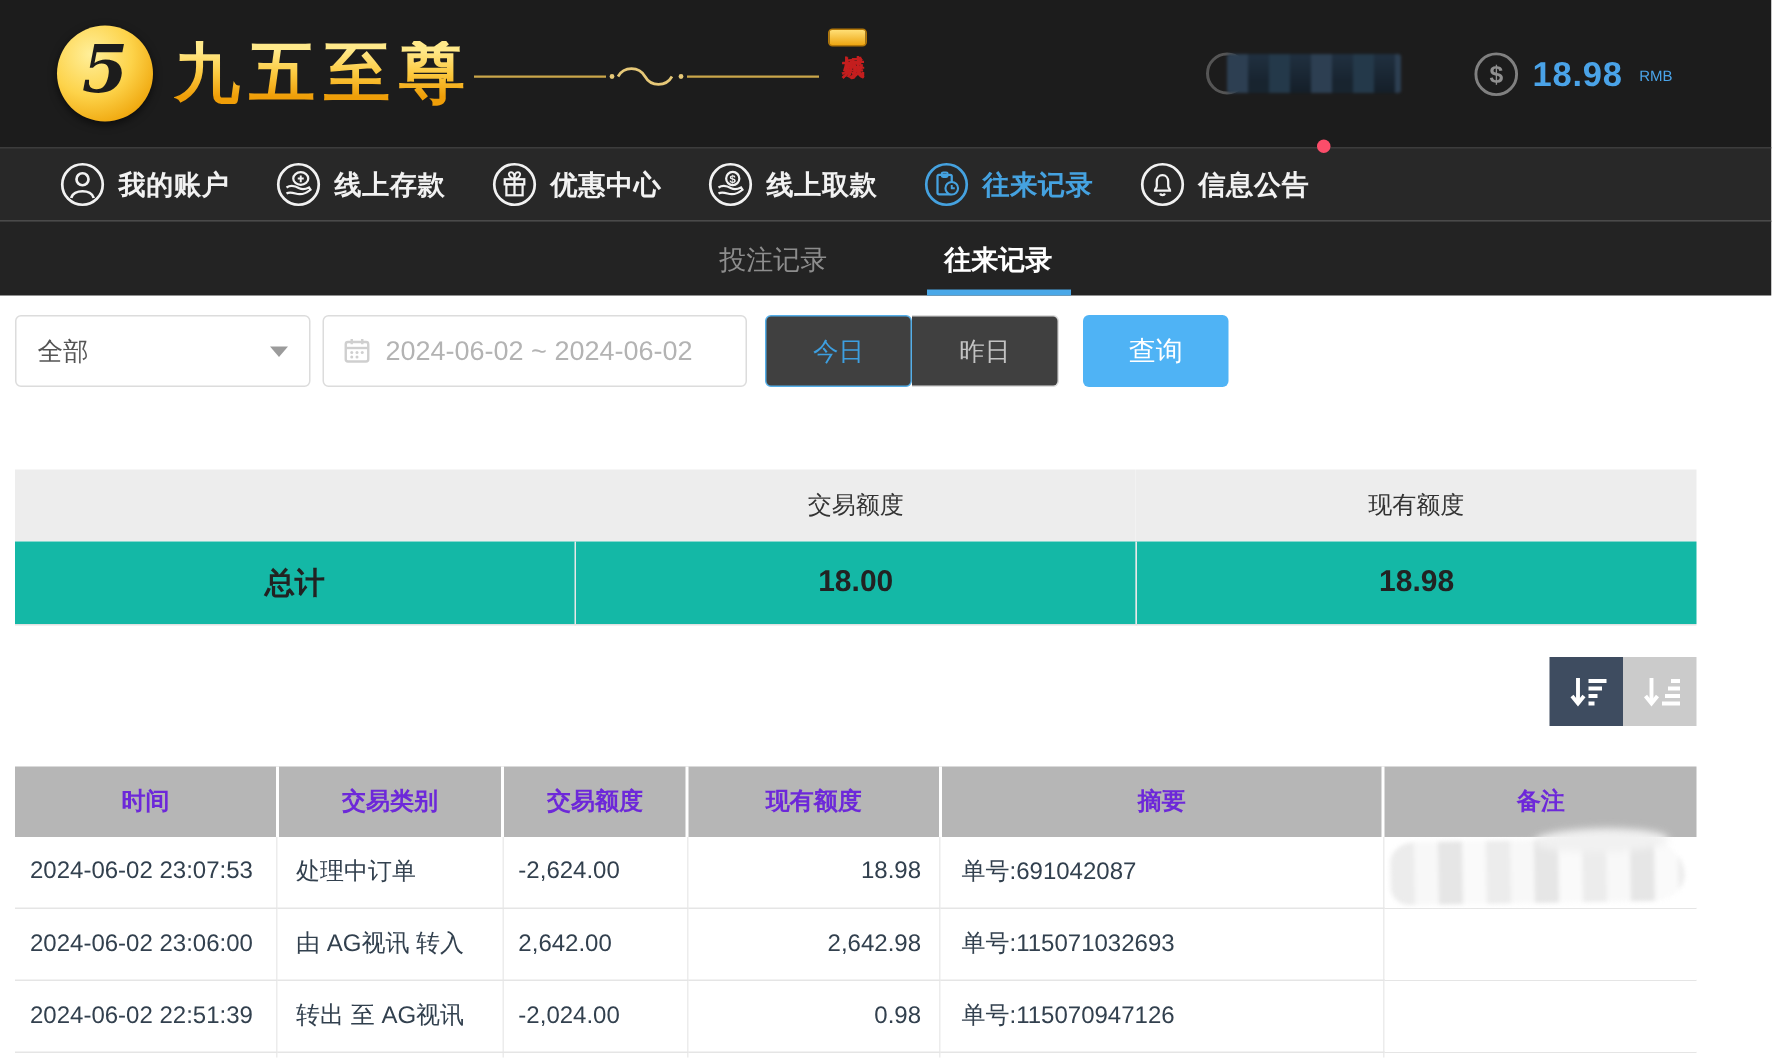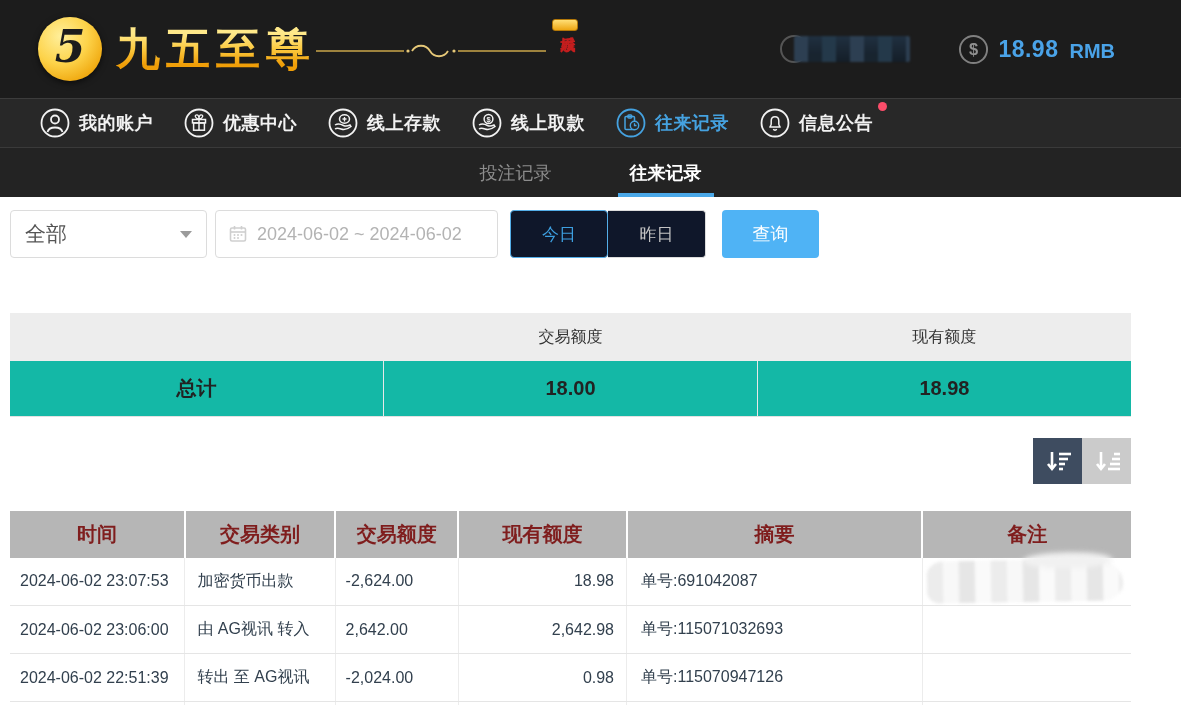--- a/index.html
+++ b/index.html
@@ -31,25 +31,25 @@
   .user-avatar-ring { position: absolute; left: 0; top: 1px; width: 28px; height: 28px;
     border: 2px solid #555; border-radius: 50%; }
   .user-blur { position: absolute; left: 14px; top: 2px; width: 116px; height: 26px; border-radius: 2px;
     background:
       repeating-linear-gradient(90deg, #2d3f52 0 14px, #18242f 14px 28px, #24394a 28px 42px, #101a24 42px 56px),
       linear-gradient(#203040, #141e28);
     background-blend-mode: lighten; filter: blur(1.2px); }
   .balance { display: flex; align-items: center; gap: 9px; }
   .coin-icon { width: 31px; height: 31px; }
   .balance-amount { color: #4aa3e8; font-size: 23px; font-weight: bold; letter-spacing: .5px; }
-  .balance-currency { color: #4aa3e8; font-size: 20px; font-weight: bold; margin-left: 2px; transform: translateY(2px); }
+  .balance-currency { color: #4aa3e8; font-size: 10px; font-weight: normal; margin-left: 2px; transform: translateY(2px); }
 
   
   .main-nav { height: 49px; background: #282828; border-top: 1px solid #3c3c3c;
-    display: flex; align-items: center; padding-left: 40px; gap: 31px; }
+    display: flex; padding-left: 40px; gap: 31px; }
   .nav-item { display: flex; align-items: center; gap: 9px; color: #f2f2f2; cursor: pointer; position: relative; }
   .nav-item .nav-label { font-size: 18px; font-weight: bold; letter-spacing: .5px; }
   .nav-item.active { color: #45a2e0; }
   .nav-icon { width: 30px; height: 30px; display: block; }
   .nav-dot { position: absolute; right: -14px; top: -6px; width: 9px; height: 9px; border-radius: 50%;
     background: #fb4d6a; }
 
   
   .sub-tabs { height: 50px; background: #232323; border-top: 1px solid #3a3a3a;
     display: flex; align-items: stretch; justify-content: center; gap: 54px; }
@@ -58,28 +58,28 @@
   .sub-tab.active { color: #ffffff; font-weight: bold; }
   .sub-tab.active::after { content: ""; position: absolute; left: 0; right: 0; bottom: 0; height: 4px;
     background: #4aa8e8; }
 
   
   .content { margin: 0 50px 0 10px; width: 1121px; }
 
   .filter-row { display: flex; align-items: center; margin-top: 13px; height: 48px; }
   .type-select { width: 197px; height: 48px; border: 1px solid #dcdcdc; border-radius: 4px;
     display: flex; align-items: center; padding: 0 14px; cursor: pointer; background: #fff; }
-  .type-select-value { font-size: 21px; color: #555; flex: 1; }
+  .type-select-value { font-size: 17px; color: #555; flex: 1; }
   .caret-down { width: 0; height: 0; border-left: 6px solid transparent; border-right: 6px solid transparent;
     border-top: 7px solid #9b9b9b; }
   .date-box { width: 283px; height: 48px; border: 1px solid #dcdcdc; border-radius: 4px; margin-left: 8px;
     display: flex; align-items: center; padding: 0 12px; gap: 9px; cursor: pointer; background: #fff; }
   .date-value { font-size: 18px; color: #b3b3b3; white-space: nowrap; }
   .quick-group { display: flex; margin-left: 12px; }
-  .quick-btn { width: 98px; height: 48px; background: #0f172a; font-size: 17px; color: #c3c3c3;
+  .quick-btn { width: 98px; height: 48px; background: #404040; font-size: 17px; color: #c3c3c3;
     border: 1px solid #dcdcdc; border-left-width: 0; cursor: pointer; }
   .quick-btn:first-child { border-left-width: 1px; border-radius: 4px 0 0 4px; }
   .quick-btn:last-child { border-radius: 0 4px 4px 0; }
   .quick-btn.active { border: 1px solid #54aee8; color: #3d9fe0; border-radius: 4px; }
   .search-btn { width: 97px; height: 48px; margin-left: 16px; background: #4fb3f5; color: #fff;
     font-size: 18px; border: none; border-radius: 4px; cursor: pointer; }
 
   
   .summary-table { margin-top: 55px; width: 100%; border-collapse: collapse; table-layout: fixed; }
   .summary-table thead th { height: 48px; background: #ededed; font-size: 16px; color: #333;
@@ -90,21 +90,21 @@
 
   
   .sort-row { margin-top: 21px; display: flex; justify-content: flex-end; }
   .sort-btn { width: 49px; height: 46px; display: flex; align-items: center; justify-content: center;
     cursor: pointer; border: none; }
   .sort-btn.desc { background: #3e4c60; }
   .sort-btn.asc { background: #cbcbcb; }
 
   
   .records-table { margin-top: 27px; width: 100%; border-collapse: collapse; table-layout: fixed; }
-  .records-table thead th { height: 47px; background: #b6b6b6; color: #7f1d1d; font-size: 20px;
+  .records-table thead th { height: 47px; background: #b6b6b6; color: #6d28d9; font-size: 16px;
     font-weight: bold; text-align: center; border-right: 2px solid #fff; }
   .records-table thead th:last-child { border-right: none; }
   .records-table tbody td { height: 48px; font-size: 16px; color: #32404e; background: #fff;
     border-right: 1px solid #ececec; border-bottom: 1px solid #e5e5e5; padding: 0 10px; }
   .records-table tbody td:last-child { border-right: none; }
   .col-time   { width: 15.6%; } .td-time   { text-align: left;  padding-left: 10px !important; }
   .col-type   { width: 13.4%; } .td-type   { text-align: left;  padding-left: 12px !important; }
   .col-amount { width: 11.0%; } .td-amount { text-align: left; padding-right: 12px !important; }
   .col-bal    { width: 15.0%; } .td-bal    { text-align: right; padding-right: 12px !important; }
   .col-sum    { width: 26.4%; } .td-sum    { text-align: left;  padding-left: 14px !important; }
@@ -159,35 +159,35 @@
     <svg class="nav-icon" viewBox="0 0 30 30">
       <circle cx="15" cy="15" r="13.5" fill="none" stroke="#f2f2f2" stroke-width="1.8"></circle>
       <circle cx="15" cy="11.5" r="4" fill="none" stroke="#f2f2f2" stroke-width="1.8"></circle>
       <path d="M7.5 24 c1.5,-6 13.5,-6 15,0" fill="none" stroke="#f2f2f2" stroke-width="1.8"></path>
     </svg>
     <span class="nav-label">我的账户</span>
   </div>
   <div class="nav-item">
     <svg class="nav-icon" viewBox="0 0 30 30">
       <circle cx="15" cy="15" r="13.5" fill="none" stroke="#f2f2f2" stroke-width="1.8"></circle>
+      <ellipse cx="16.5" cy="11" rx="5" ry="4.2" fill="none" stroke="#f2f2f2" stroke-width="1.5"></ellipse>
+      <path d="M14.5 11 h4 M16.5 9 v4.5" stroke="#f2f2f2" stroke-width="1.3"></path>
+      <path d="M7 17 c3,-2 6,-1 8.5,0.5 c2,1 4.5,0.5 6.5,-0.5 l1,1.5 c-3,2.5 -7,3.5 -10,2.5 c-2.5,-0.8 -4.5,-1 -6,0" fill="none" stroke="#f2f2f2" stroke-width="1.5"></path>
+    </svg>
+    <span class="nav-label">线上存款</span>
+  </div>
+  <div class="nav-item">
+    <svg class="nav-icon" viewBox="0 0 30 30">
+      <circle cx="15" cy="15" r="13.5" fill="none" stroke="#f2f2f2" stroke-width="1.8"></circle>
       <rect x="8.5" y="11.5" width="13" height="3.4" fill="none" stroke="#f2f2f2" stroke-width="1.5"></rect>
       <rect x="9.6" y="14.9" width="10.8" height="7.3" fill="none" stroke="#f2f2f2" stroke-width="1.5"></rect>
       <line x1="15" y1="11.5" x2="15" y2="22.2" stroke="#f2f2f2" stroke-width="1.5"></line>
       <path d="M15 11.3 c-4.5,-1 -4.5,-4.5 -2.2,-4.5 c1.8,0 2.2,2.5 2.2,4.5 c0,-2 0.4,-4.5 2.2,-4.5 c2.3,0 2.3,3.5 -2.2,4.5 z" fill="none" stroke="#f2f2f2" stroke-width="1.3"></path>
     </svg>
     <span class="nav-label">优惠中心</span>
-  </div>
-  <div class="nav-item">
-    <svg class="nav-icon" viewBox="0 0 30 30">
-      <circle cx="15" cy="15" r="13.5" fill="none" stroke="#f2f2f2" stroke-width="1.8"></circle>
-      <ellipse cx="16.5" cy="11" rx="5" ry="4.2" fill="none" stroke="#f2f2f2" stroke-width="1.5"></ellipse>
-      <path d="M14.5 11 h4 M16.5 9 v4.5" stroke="#f2f2f2" stroke-width="1.3"></path>
-      <path d="M7 17 c3,-2 6,-1 8.5,0.5 c2,1 4.5,0.5 6.5,-0.5 l1,1.5 c-3,2.5 -7,3.5 -10,2.5 c-2.5,-0.8 -4.5,-1 -6,0" fill="none" stroke="#f2f2f2" stroke-width="1.5"></path>
-    </svg>
-    <span class="nav-label">线上存款</span>
   </div>
   <div class="nav-item">
     <svg class="nav-icon" viewBox="0 0 30 30">
       <circle cx="15" cy="15" r="13.5" fill="none" stroke="#f2f2f2" stroke-width="1.8"></circle>
       <circle cx="16.5" cy="11" r="4.4" fill="none" stroke="#f2f2f2" stroke-width="1.5"></circle>
       <text x="16.5" y="14" text-anchor="middle" font-size="7.5" font-weight="bold" fill="#f2f2f2">$</text>
       <path d="M7 17 c3,-2 6,-1 8.5,0.5 c2,1 4.5,0.5 6.5,-0.5 l1,1.5 c-3,2.5 -7,3.5 -10,2.5 c-2.5,-0.8 -4.5,-1 -6,0" fill="none" stroke="#f2f2f2" stroke-width="1.5"></path>
     </svg>
     <span class="nav-label">线上取款</span>
   </div>
@@ -300,21 +300,21 @@
         <th>交易类别</th>
         <th>交易额度</th>
         <th>现有额度</th>
         <th>摘要</th>
         <th>备注</th>
       </tr>
     </thead>
     <tbody>
       <tr>
         <td class="td-time">2024-06-02 23:07:53</td>
-        <td class="td-type">加密货币出款</td>
+        <td class="td-type">处理中订单</td>
         <td class="td-amount">-2,624.00</td>
         <td class="td-bal">18.98</td>
         <td class="td-sum">单号:691042087</td>
         <td class="td-remark">
             <div class="remark-blur"></div>
           </td>
       </tr>
       <tr>
         <td class="td-time">2024-06-02 23:06:00</td>
         <td class="td-type">由 AG视讯 转入</td>

